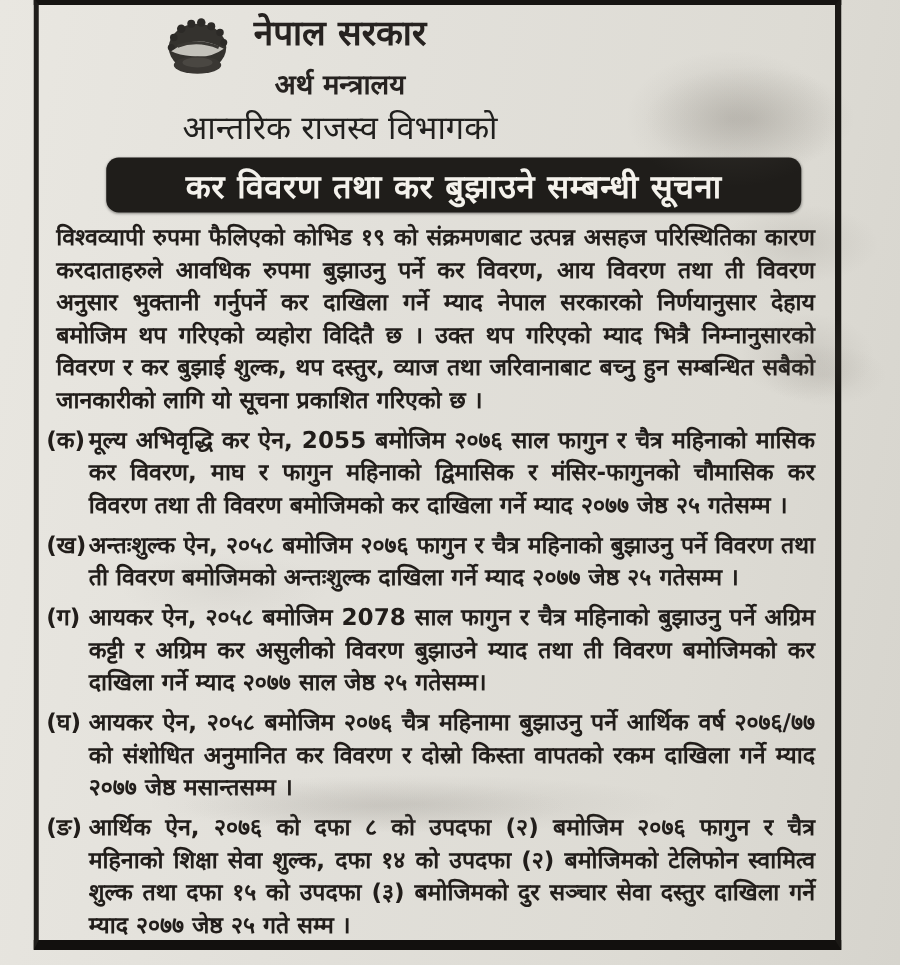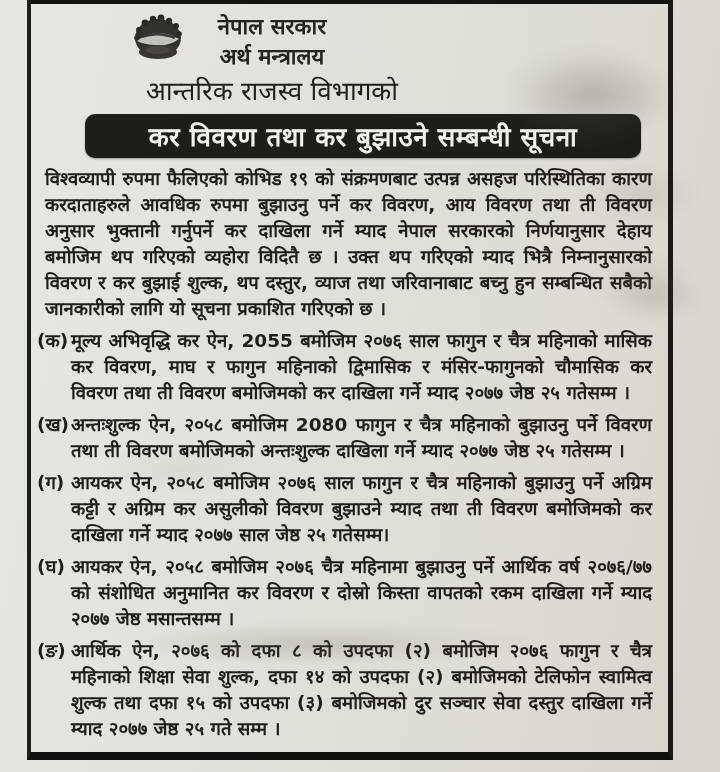--- a/index.html
+++ b/index.html
@@ -24,22 +24,22 @@
     position:absolute;left:27px;top:-2px;width:646px;height:762px;
     box-sizing:border-box;
     border-left:4px solid #201e1b;
     border-right:5px solid #1b1916;
     border-top:6px solid #161412;
     border-bottom:8px solid #12100e;
     overflow:hidden;
   }
   .header{position:relative;padding-top:10px;}
   .header-lines{width:482px;text-align:center;color:#262220;}
-  .gov1{font-size:22px;line-height:26px;font-weight:bold;}
-  .gov2{font-size:22px;line-height:26px;font-weight:bold;margin-top:4px;}
+  .gov1{font-size:28px;line-height:26px;font-weight:bold;}
+  .gov2{font-size:22px;line-height:26px;font-weight:bold;margin-top:16px;}
   .dept{font-size:26px;line-height:30px;font-weight:normal;margin-top:6px;color:#21201e;}
   .emblem{position:absolute;left:99px;top:10px;width:56px;height:50px;}
   .banner{
     margin:8px 0 0 54px;width:556px;height:44px;box-sizing:border-box;
     border-radius:10px;
     display:flex;align-items:center;justify-content:center;
     box-shadow:0 1px 2px rgba(0,0,0,.35);
   }
   .banner span{font-size:26px;font-weight:bold;letter-spacing:.5px;}
   .body{padding:8px 16px 0 6px;color:#211d1a;}
@@ -92,25 +92,25 @@
     <div class="body">
       <div class="intro">विश्वव्यापी रुपमा फैलिएको कोभिड १९ को संक्रमणबाट उत्पन्न असहज परिस्थितिका कारण करदाताहरुले आवधिक रुपमा बुझाउनु पर्ने कर विवरण, आय विवरण तथा ती विवरण अनुसार भुक्तानी गर्नुपर्ने कर दाखिला गर्ने म्याद नेपाल सरकारको निर्णयानुसार देहाय बमोजिम थप गरिएको व्यहोरा विदितै छ । उक्त थप गरिएको म्याद भित्रै निम्नानुसारको विवरण र कर बुझाई शुल्क, थप दस्तुर, व्याज तथा जरिवानाबाट बच्नु हुन सम्बन्धित सबैको जानकारीको लागि यो सूचना प्रकाशित गरिएको छ ।</div>
 
       <div class="clauses">
         <div class="clause">
           <span class="lbl">(क)</span>
           <span class="txt">मूल्य अभिवृद्धि कर ऐन, 2055 बमोजिम २०७६ साल फागुन र चैत्र महिनाको मासिक कर विवरण, माघ र फागुन महिनाको द्विमासिक र मंसिर-फागुनको चौमासिक कर विवरण तथा ती विवरण बमोजिमको कर दाखिला गर्ने म्याद २०७७ जेष्ठ २५ गतेसम्म ।</span>
         </div>
         <div class="clause">
           <span class="lbl">(ख)</span>
-          <span class="txt">अन्तःशुल्क ऐन, २०५८ बमोजिम 2080 फागुन र चैत्र महिनाको बुझाउनु पर्ने विवरण तथा ती विवरण बमोजिमको अन्तःशुल्क दाखिला गर्ने म्याद २०७७ जेष्ठ २५ गतेसम्म ।</span>
+          <span class="txt">अन्तःशुल्क ऐन, २०५८ बमोजिम २०७६ फागुन र चैत्र महिनाको बुझाउनु पर्ने विवरण तथा ती विवरण बमोजिमको अन्तःशुल्क दाखिला गर्ने म्याद २०७७ जेष्ठ २५ गतेसम्म ।</span>
         </div>
         <div class="clause">
           <span class="lbl">(ग)</span>
-          <span class="txt">आयकर ऐन, २०५८ बमोजिम २०७६ साल फागुन र चैत्र महिनाको बुझाउनु पर्ने अग्रिम कट्टी र अग्रिम कर असुलीको विवरण बुझाउने म्याद तथा ती विवरण बमोजिमको कर दाखिला गर्ने म्याद २०७७ साल जेष्ठ २५ गतेसम्म।</span>
+          <span class="txt">आयकर ऐन, २०५८ बमोजिम 2078 साल फागुन र चैत्र महिनाको बुझाउनु पर्ने अग्रिम कट्टी र अग्रिम कर असुलीको विवरण बुझाउने म्याद तथा ती विवरण बमोजिमको कर दाखिला गर्ने म्याद २०७७ साल जेष्ठ २५ गतेसम्म।</span>
         </div>
         <div class="clause">
           <span class="lbl">(घ)</span>
           <span class="txt">आयकर ऐन, २०५८ बमोजिम २०७६ चैत्र महिनामा बुझाउनु पर्ने आर्थिक वर्ष २०७६/७७ को संशोधित अनुमानित कर विवरण र दोस्रो किस्ता वापतको रकम दाखिला गर्ने म्याद २०७७ जेष्ठ मसान्तसम्म ।</span>
         </div>
         <div class="clause">
           <span class="lbl">(ङ)</span>
           <span class="txt">आर्थिक ऐन, २०७६ को दफा ८ को उपदफा (२) बमोजिम २०७६ फागुन र चैत्र महिनाको शिक्षा सेवा शुल्क, दफा १४ को उपदफा (२) बमोजिमको टेलिफोन स्वामित्व शुल्क तथा दफा १५ को उपदफा (३) बमोजिमको दुर सञ्चार सेवा दस्तुर दाखिला गर्ने म्याद २०७७ जेष्ठ २५ गते सम्म ।</span>
         </div>
       </div>

